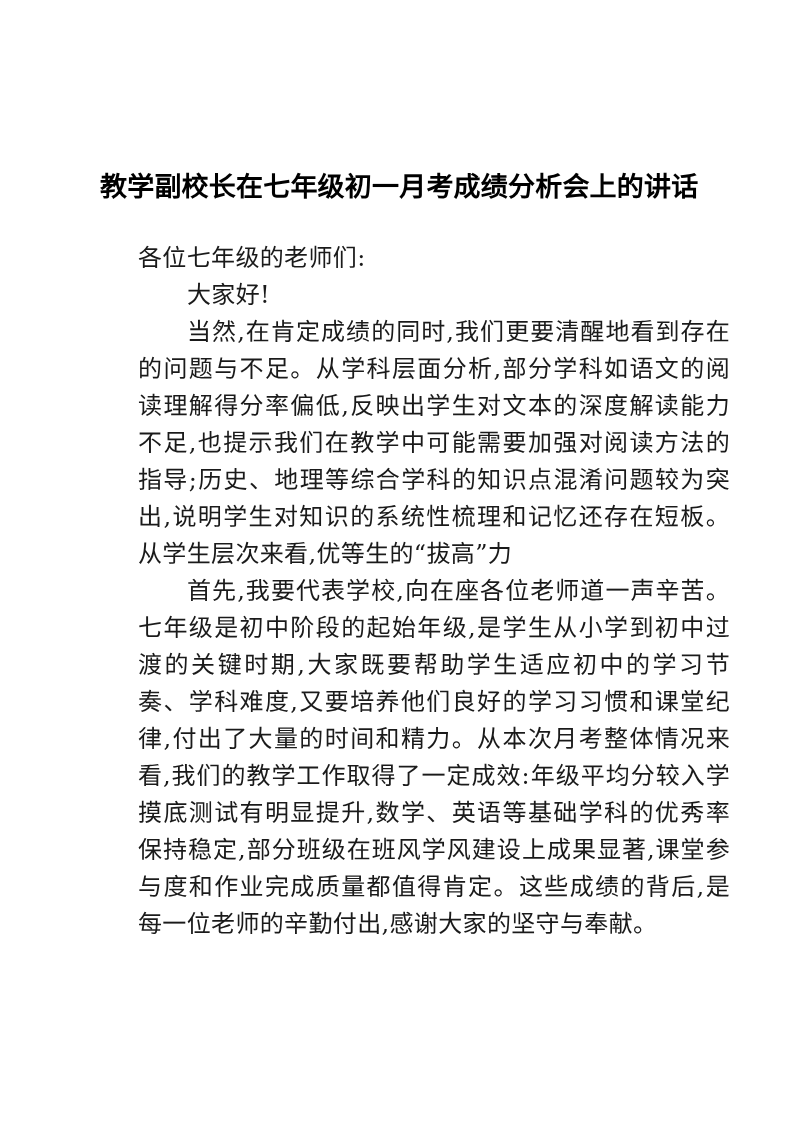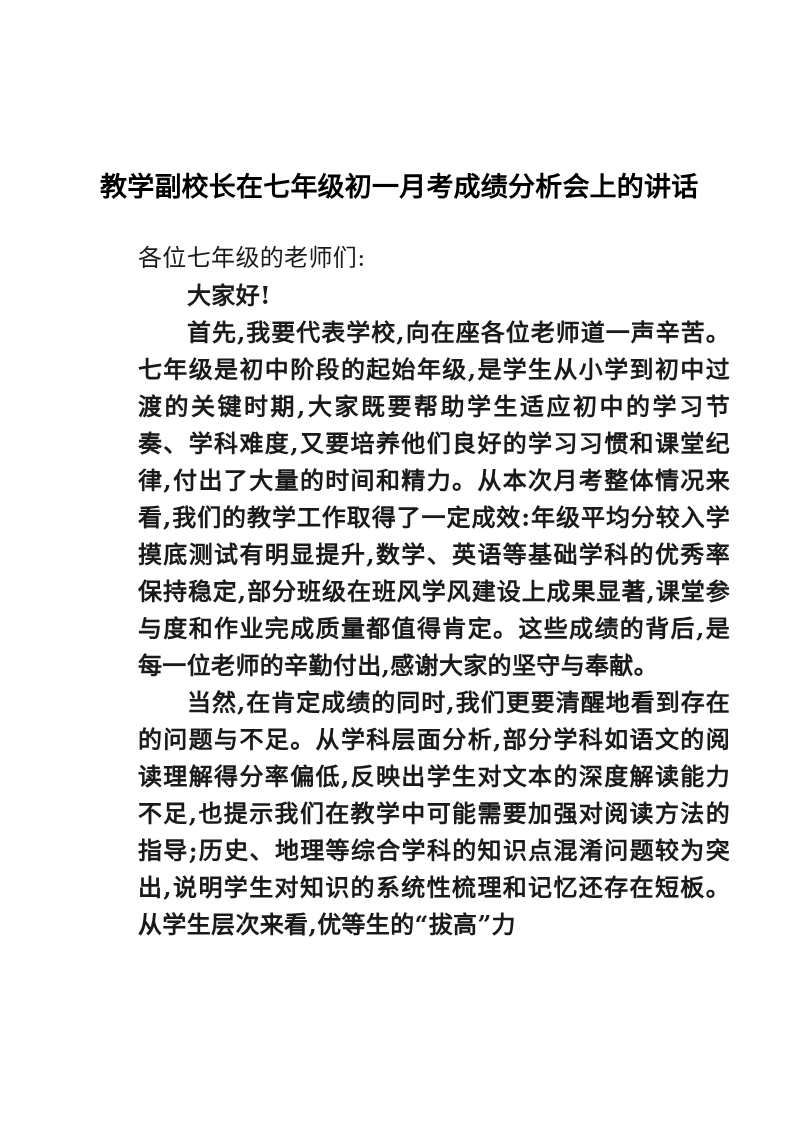--- a/index.html
+++ b/index.html
@@ -44,33 +44,32 @@
     color: #1a1a1a;
     text-align: justify;
     text-justify: inter-character;
     text-align-last: left;
     margin: 0;
     letter-spacing: 0.35px;
     word-break: break-all;
   }
   .para.indent {
     text-indent: 49px;
-    font-weight: bold;
   }
   .para.salutation {
     text-indent: 0;
   }
 </style>
 </head>
 <body>
 
 <div class="page">
 
   <h1 class="doc-title">教学副校长在七年级初一月考成绩分析会上的讲话</h1>
 
   <div class="body-block">
     <p class="para salutation">各位七年级的老师们:</p>
     <p class="para indent">大家好!</p>
+    <p class="para indent">当然,在肯定成绩的同时,我们更要清醒地看到存在的问题与不足。从学科层面分析,部分学科如语文的阅读理解得分率偏低,反映出学生对文本的深度解读能力不足,也提示我们在教学中可能需要加强对阅读方法的指导;历史、地理等综合学科的知识点混淆问题较为突出,说明学生对知识的系统性梳理和记忆还存在短板。从学生层次来看,优等生的“拔高”力</p>
     <p class="para indent">首先,我要代表学校,向在座各位老师道一声辛苦。七年级是初中阶段的起始年级,是学生从小学到初中过渡的关键时期,大家既要帮助学生适应初中的学习节奏、学科难度,又要培养他们良好的学习习惯和课堂纪律,付出了大量的时间和精力。从本次月考整体情况来看,我们的教学工作取得了一定成效:年级平均分较入学摸底测试有明显提升,数学、英语等基础学科的优秀率保持稳定,部分班级在班风学风建设上成果显著,课堂参与度和作业完成质量都值得肯定。这些成绩的背后,是每一位老师的辛勤付出,感谢大家的坚守与奉献。</p>
-    <p class="para indent">当然,在肯定成绩的同时,我们更要清醒地看到存在的问题与不足。从学科层面分析,部分学科如语文的阅读理解得分率偏低,反映出学生对文本的深度解读能力不足,也提示我们在教学中可能需要加强对阅读方法的指导;历史、地理等综合学科的知识点混淆问题较为突出,说明学生对知识的系统性梳理和记忆还存在短板。从学生层次来看,优等生的“拔高”力</p>
   </div>
 
 </div>
 
 </body></html>

